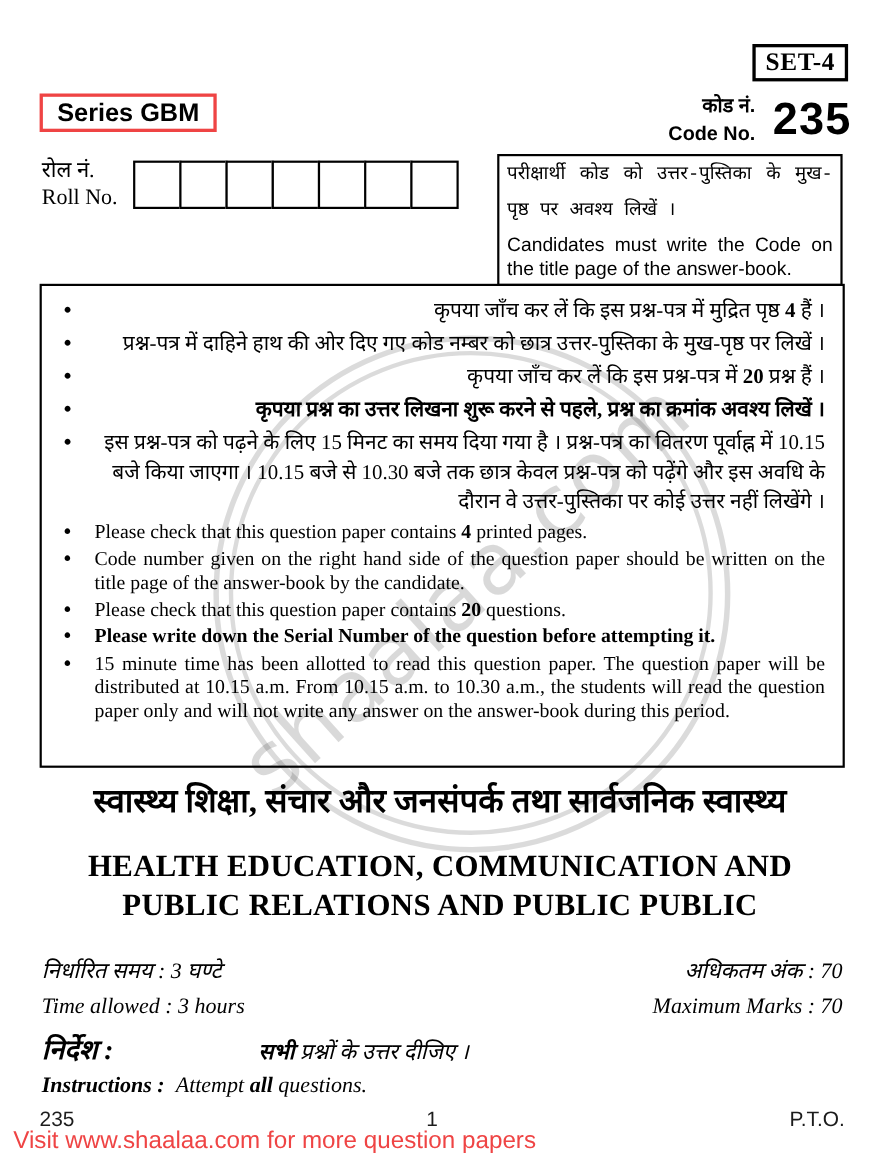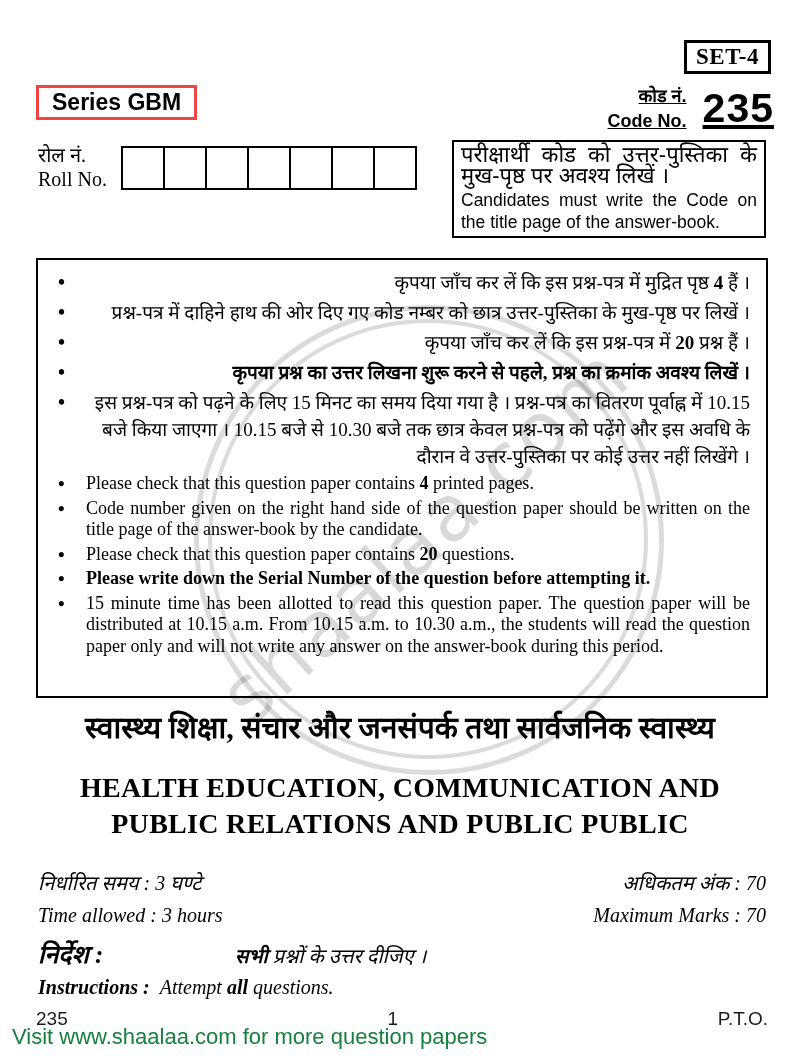--- a/index.html
+++ b/index.html
@@ -21,35 +21,35 @@
   
   .set-badge{
     position:absolute;left:684px;top:40px;border:3px solid #000;
     padding:1px 9px;font-weight:bold;font-size:23px;letter-spacing:0.5px;
   }
   .series-box{
     position:absolute;left:36px;top:85px;border:3px solid #ef4444;
     padding:1px 13px;font-family:"Liberation Sans", sans-serif;
     font-weight:bold;font-size:23px;
   }
-  .code-block{position:absolute;right:26px;top:84px;display:flex;align-items:flex-start;gap:16px;text-decoration:underline;}
+  .code-block{position:absolute;right:26px;top:84px;display:flex;align-items:flex-start;gap:16px;}
   .code-labels{text-align:right;font-family:"Liberation Sans", sans-serif;font-weight:bold;font-size:18px;line-height:25px;}
   .code-number{font-family:"Liberation Sans", sans-serif;font-weight:bold;font-size:41px;line-height:48px;letter-spacing:1px;}
   
   .roll{position:absolute;left:38px;top:143px;display:flex;gap:14px;}
   .roll-labels{font-size:20px;line-height:24px;}
   .roll-boxes{display:flex;margin-top:3px;}
   .roll-cell{width:40px;height:40px;border:2px solid #000;margin-left:-2px;background:#fff;}
   .roll-cell:first-child{margin-left:0;}
   
   .cand-box{
     position:absolute;left:452px;top:140px;width:314px;border:2px solid #000;
     padding:2px 7px;font-family:"Liberation Sans", sans-serif;box-sizing:border-box;
   }
-  .cand-box .hi{font-size:22px;line-height:21px;margin:0;text-align:justify;}
+  .cand-box .hi{font-size:17px;line-height:32px;margin:0;text-align:justify;font-family:Liberation Mono, monospace;}
   .cand-box .en{font-size:17.5px;line-height:21.5px;margin:4px 0 1px 0;text-align:justify;}
   
   .instr-box{
     position:absolute;left:36px;top:258px;width:732px;height:440px;
     border:2px solid #000;box-sizing:border-box;padding:8px 0 0 0;overflow:hidden;
   }
   .instr-box ul{margin:0;padding:0;list-style:none;}
   .instr-box li{position:relative;padding-left:48px;padding-right:16px;text-align:right;}
   .instr-box li::before{content:"\2022";position:absolute;left:20px;top:0;font-size:1.05em;font-weight:bold;}
   li.hi{font-size:19px;line-height:27px;margin:1px 0 3px 0;}
@@ -71,21 +71,21 @@
   .dir-en{position:absolute;left:38px;top:976px;font-size:20px;font-style:italic;}
   .dir-en .lbl{font-weight:bold;margin-right:10px;}
   .dir-en .b{font-weight:bold;font-family:Liberation Serif, serif;}
   
   .footer{
     position:absolute;left:36px;top:1008px;width:732px;display:flex;justify-content:space-between;
     font-family:"Liberation Sans", sans-serif;font-size:19px;color:#1c1c1c;
   }
   .visit{
     position:absolute;left:12px;top:1024px;
-    font-family:"Liberation Sans", sans-serif;font-size:22px;color:#15803d;white-space:nowrap;
+    font-family:"Liberation Sans", sans-serif;font-size:22px;color:#ef4444;white-space:nowrap;
   }
 </style>
 </head>
 <body>
 
 <div class="page">
 
   <div class="wm">
     <div class="wm-ring outer"></div>
     <div class="wm-ring inner"></div>

